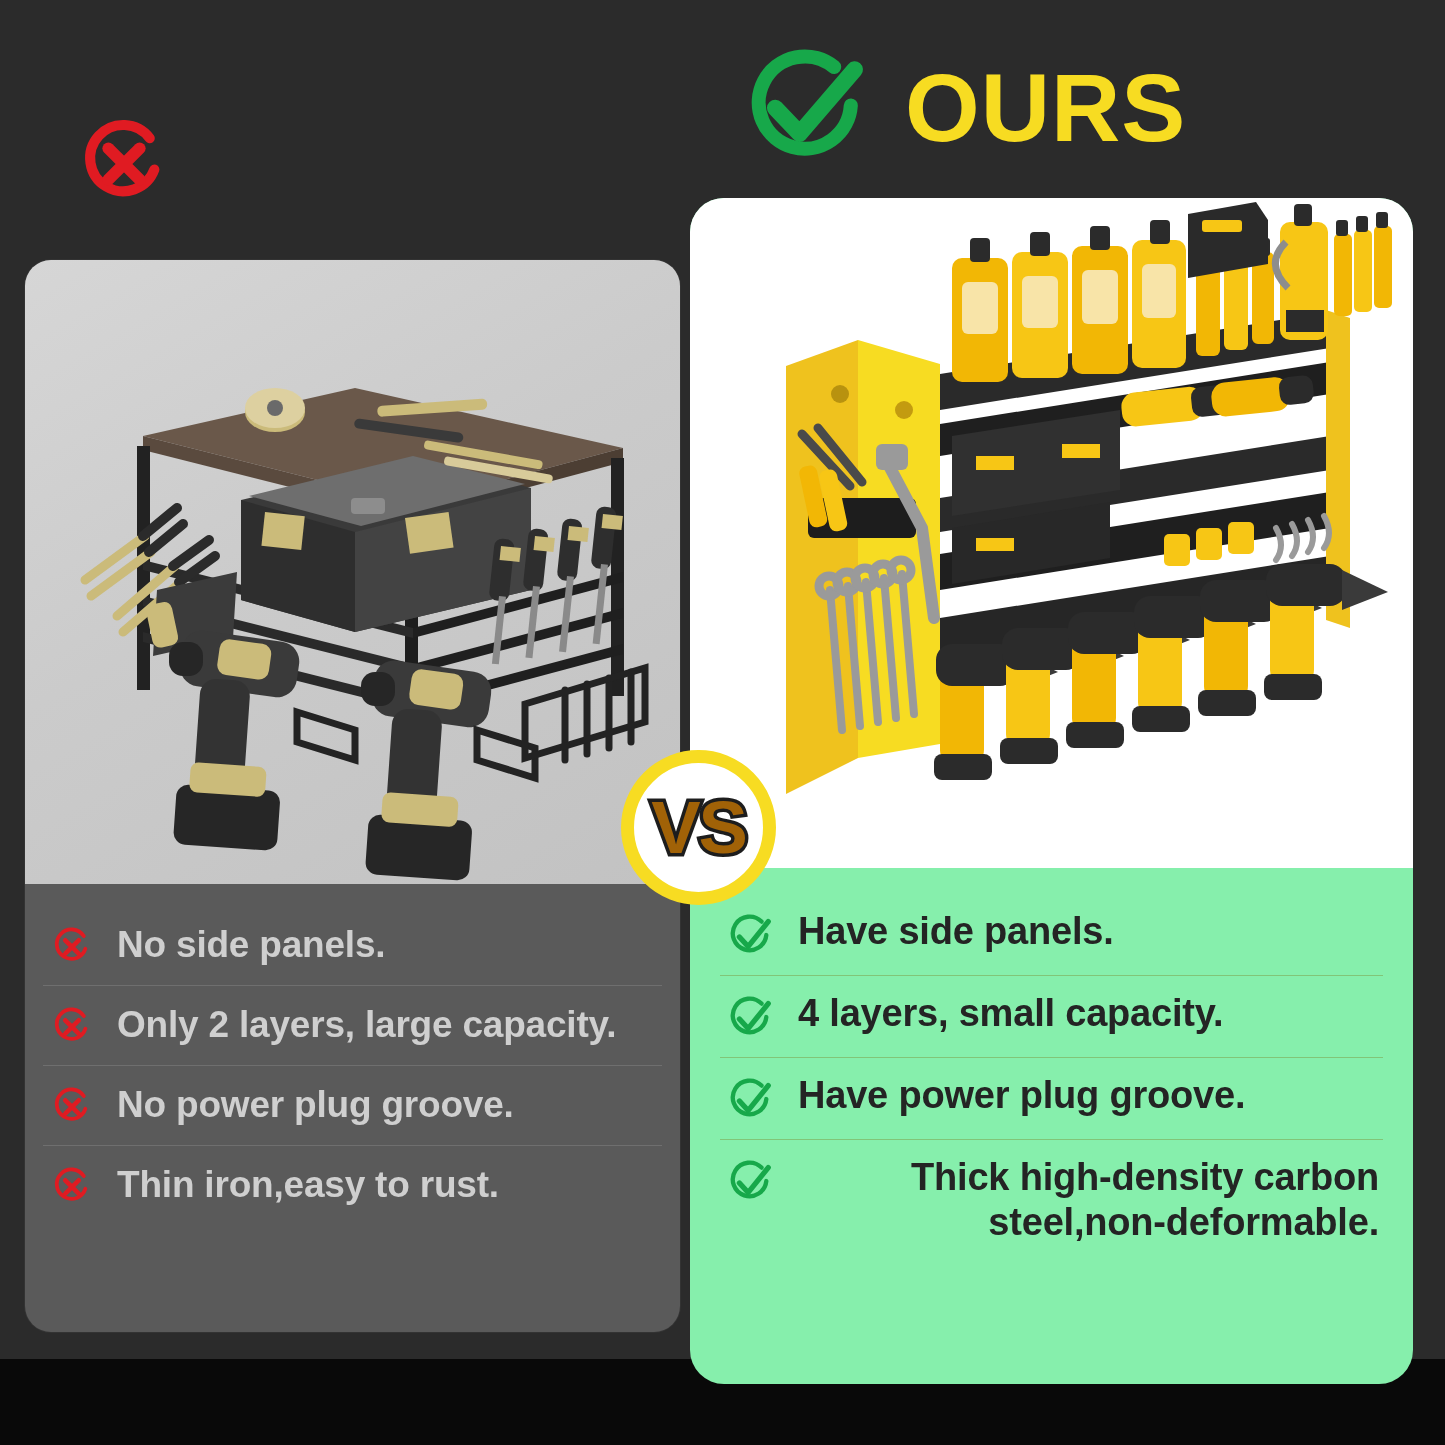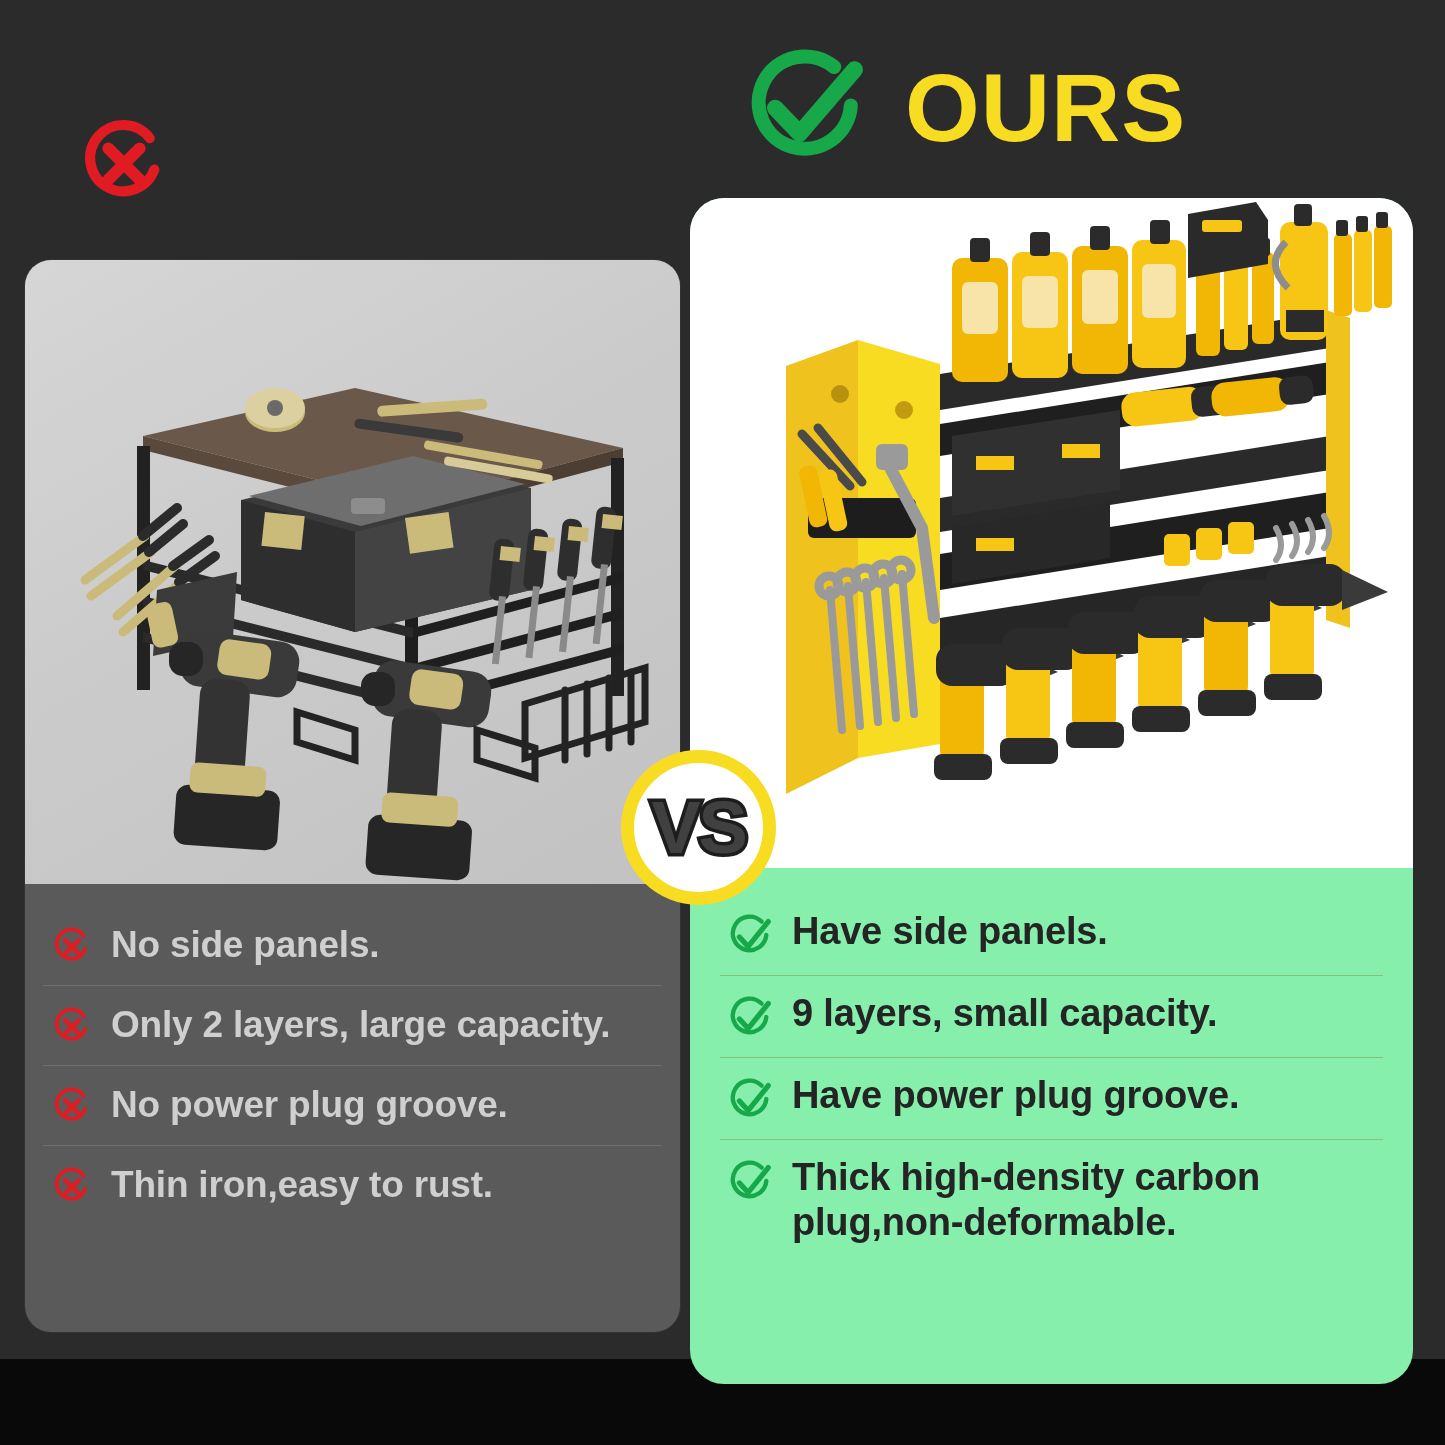--- a/index.html
+++ b/index.html
@@ -46,41 +46,41 @@
   .photo-ours{height:670px;background:#ffffff;}
 
   
   .art{position:absolute;inset:0;}
 
   
   .list{padding:0;}
   .list-others{padding:22px 18px 10px 18px;}
   .list-ours{padding:26px 30px 22px 30px;}
 
-  .row{display:flex;align-items:flex-start;gap:18px;padding:17px 6px 17px 8px;}
+  .row{display:flex;align-items:flex-start;gap:24px;padding:17px 6px 17px 8px;text-align:right;}
   .row + .row{border-top:1px solid rgba(255,255,255,0.13);}
   .list-ours .row{padding:15px 4px 15px 6px;}
   .list-ours .row + .row{border-top:1px solid rgba(120,100,0,0.30);}
 
   .row-icon{flex:0 0 auto;margin-top:3px;}
   .row-text{
     font-size:37px;line-height:1.18;font-weight:bold;letter-spacing:-.2px;
   }
   .list-others .row-text{color:#cfcfcf;}
   .list-ours .row-text{color:#242424;font-size:38px;}
 
   
   .vs{
     position:absolute;left:621px;top:750px;width:155px;height:155px;border-radius:50%;
     background:#ffffff;border:13px solid #F7DC22;z-index:20;
     display:flex;align-items:center;justify-content:center;
     box-sizing:border-box;
   }
   .vs-text{
-    font-size:74px;font-weight:bold;color:#404040;line-height:1;
+    font-size:74px;font-weight:bold;color:#a16207;line-height:1;
     letter-spacing:-2px;
     -webkit-text-stroke:7px #1d1d1d;paint-order:stroke fill;
   }
 </style>
 </head>
 <body>
 
 <div class="stage">
 
   <div class="hdr hdr-others">
@@ -389,35 +389,35 @@
           <path d="M74 20 A35 35 0 1 0 84 48" fill="none" stroke="#17A84A" stroke-width="9" stroke-linecap="round"></path>
           <path d="M28 52 L46 72 L88 20" fill="none" stroke="#17A84A" stroke-width="11" stroke-linecap="round" stroke-linejoin="round"></path>
         </svg>
         <span class="row-text">Have side panels.</span>
       </div>
       <div class="row">
         <svg class="row-icon" width="48" height="48" viewBox="0 0 100 100">
           <path d="M74 20 A35 35 0 1 0 84 48" fill="none" stroke="#17A84A" stroke-width="9" stroke-linecap="round"></path>
           <path d="M28 52 L46 72 L88 20" fill="none" stroke="#17A84A" stroke-width="11" stroke-linecap="round" stroke-linejoin="round"></path>
         </svg>
-        <span class="row-text">9 layers, small capacity.</span>
+        <span class="row-text">4 layers, small capacity.</span>
       </div>
       <div class="row">
         <svg class="row-icon" width="48" height="48" viewBox="0 0 100 100">
           <path d="M74 20 A35 35 0 1 0 84 48" fill="none" stroke="#17A84A" stroke-width="9" stroke-linecap="round"></path>
           <path d="M28 52 L46 72 L88 20" fill="none" stroke="#17A84A" stroke-width="11" stroke-linecap="round" stroke-linejoin="round"></path>
         </svg>
         <span class="row-text">Have power plug groove.</span>
       </div>
       <div class="row">
         <svg class="row-icon" width="48" height="48" viewBox="0 0 100 100">
           <path d="M74 20 A35 35 0 1 0 84 48" fill="none" stroke="#17A84A" stroke-width="9" stroke-linecap="round"></path>
           <path d="M28 52 L46 72 L88 20" fill="none" stroke="#17A84A" stroke-width="11" stroke-linecap="round" stroke-linejoin="round"></path>
         </svg>
-        <span class="row-text">Thick high-density carbon plug,non-deformable.</span>
+        <span class="row-text">Thick high-density carbon steel,non-deformable.</span>
       </div>
     </div>
   </div>
 
   <div class="vs">
     <span class="vs-text">VS</span>
   </div>
 
 </div>
 

